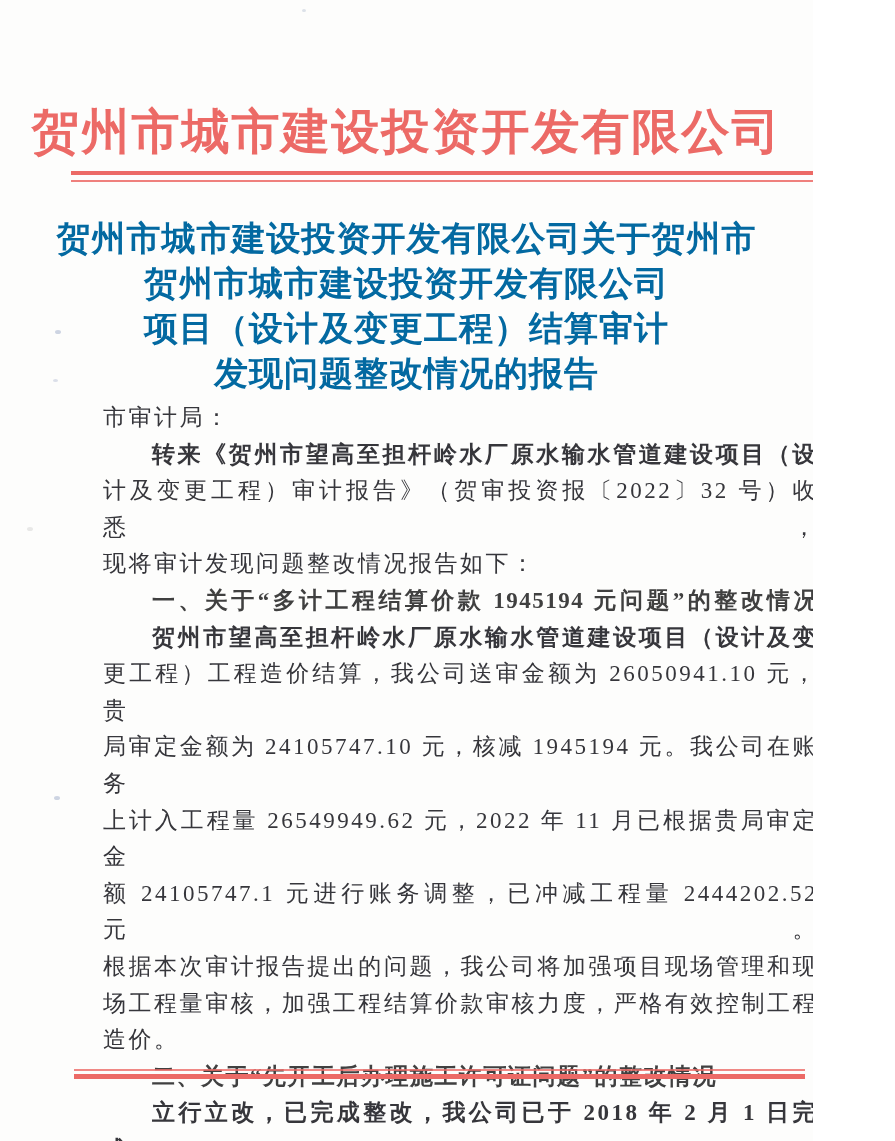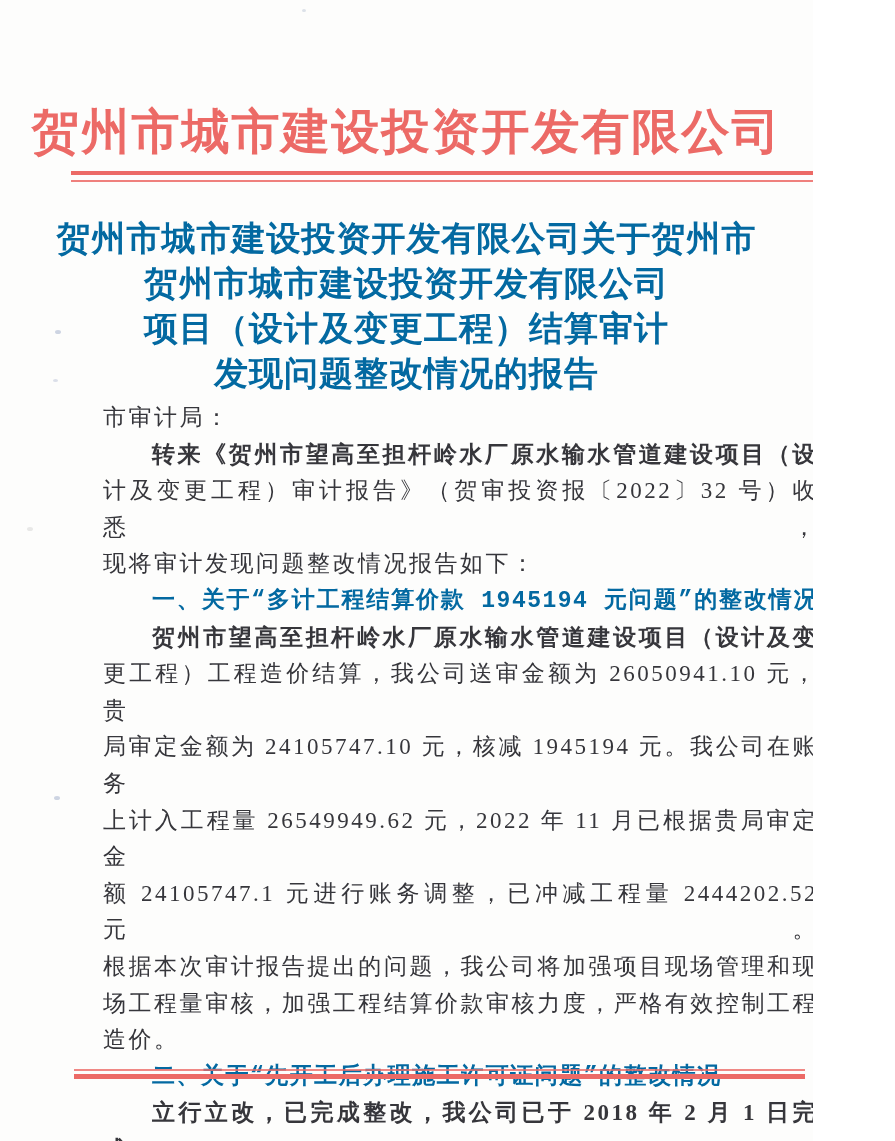--- a/index.html
+++ b/index.html
@@ -71,23 +71,23 @@
   }
   .doc-body .line { white-space: nowrap; }
   .doc-body .line.indent { text-indent: 49px; font-weight: bold; }
   .doc-body .line.fill {
     white-space: normal;
     text-align: justify;
     text-align-last: justify;
     text-justify: inter-character;
   }
   .doc-body .line.bold {
-    font-family: Liberation Mono, monospace;
+    font-family: Liberation Serif, serif;
     font-weight: bold;
-    color: #0369a1;
+    color: #404040;
     letter-spacing: 1.5px;
   }
   
   .scan-edge-line {
     position: absolute;
     top: 25px;
     left: 886px;
     width: 2px;
     height: 1116px;
     background: #b9c6cf;

